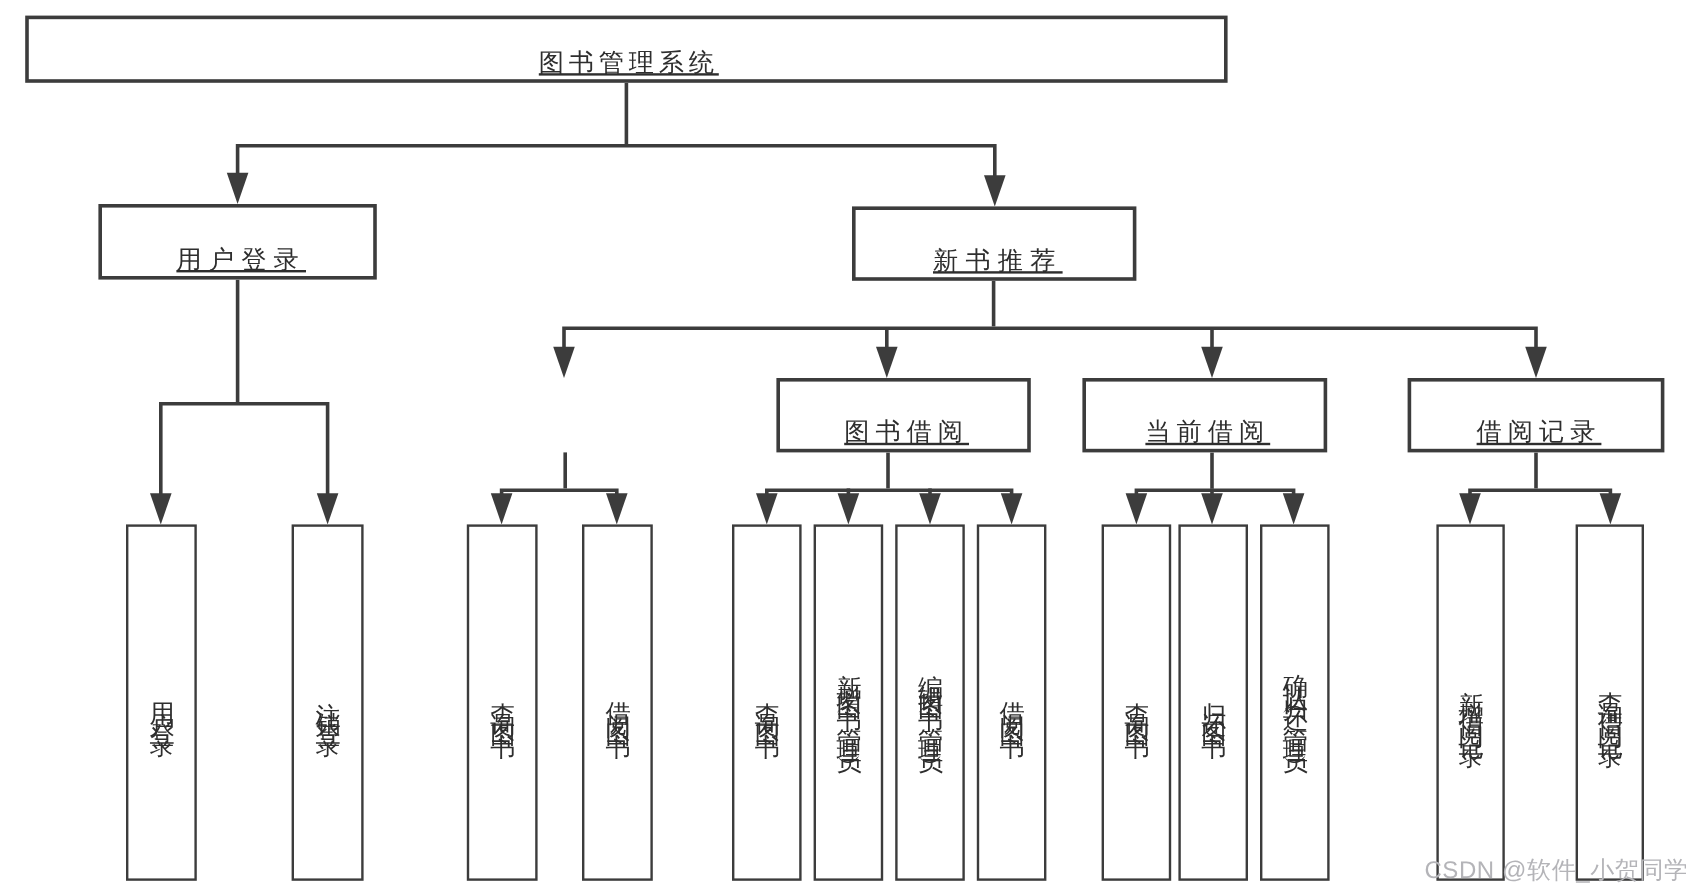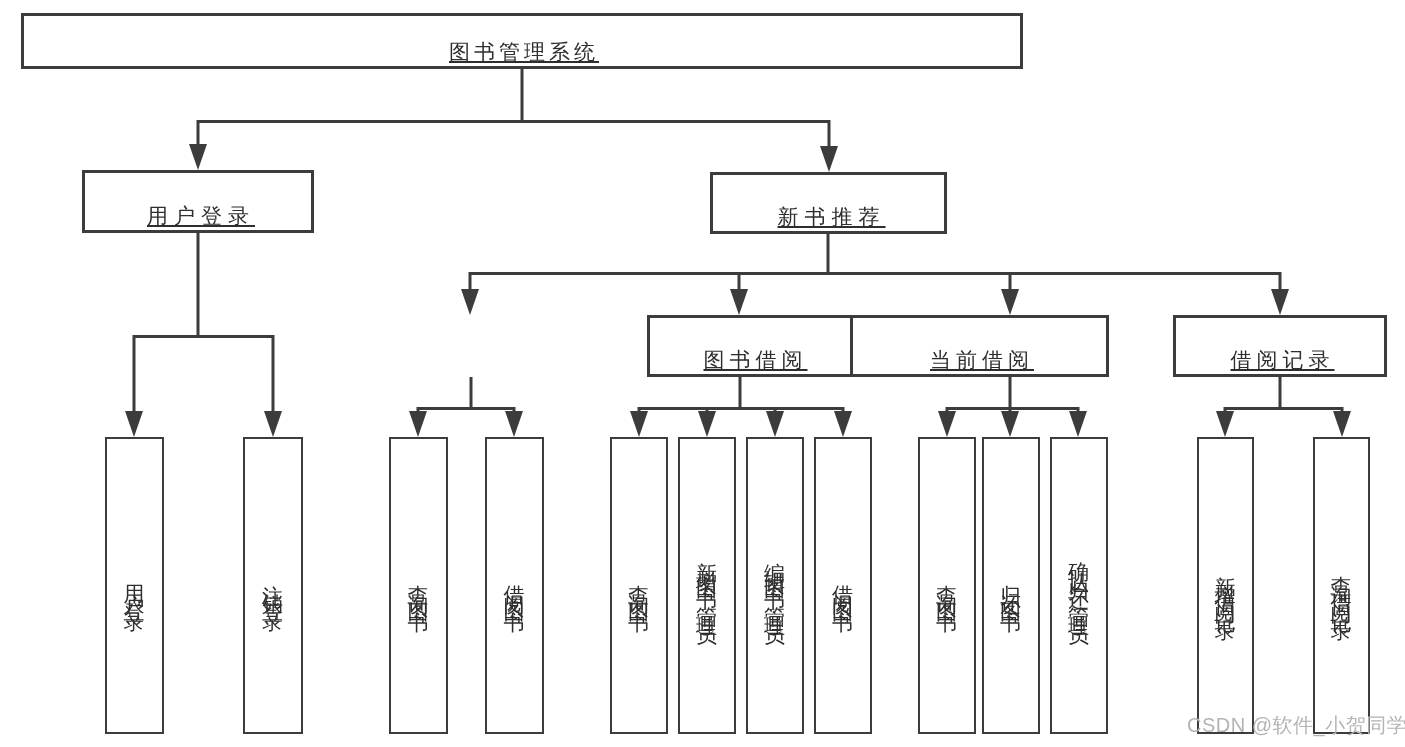--- a/index.html
+++ b/index.html
@@ -137,21 +137,21 @@
   <div class="hbox l2-box" style="left:82px; top:170px; width:232px; height:63px;">
     <span class="lbl">用户登录</span>
   </div>
   <div class="hbox l2-box" style="left:710px; top:172px; width:237px; height:62px;">
     <span class="lbl">新书推荐</span>
   </div>
 
   <div class="hbox" style="left:633px; top:315px; width:212px; height:62px;margin-left:14px;">
     <span class="lbl">图书借阅</span>
   </div>
-  <div class="hbox" style="left:850px; top:315px; width:259px; height:62px;">
+  <div class="hbox" style="left:902px; top:315px; width:204px; height:62px;">
     <span class="lbl">当前借阅</span>
   </div>
   <div class="hbox" style="left:1173px; top:315px; width:214px; height:62px;">
     <span class="lbl">借阅记录</span>
   </div>
 
   <div class="vbox" style="left:105px; width:59px;">
     <span class="vtext">用户登录</span>
   </div>
   <div class="vbox" style="left:243px; width:60px;">

